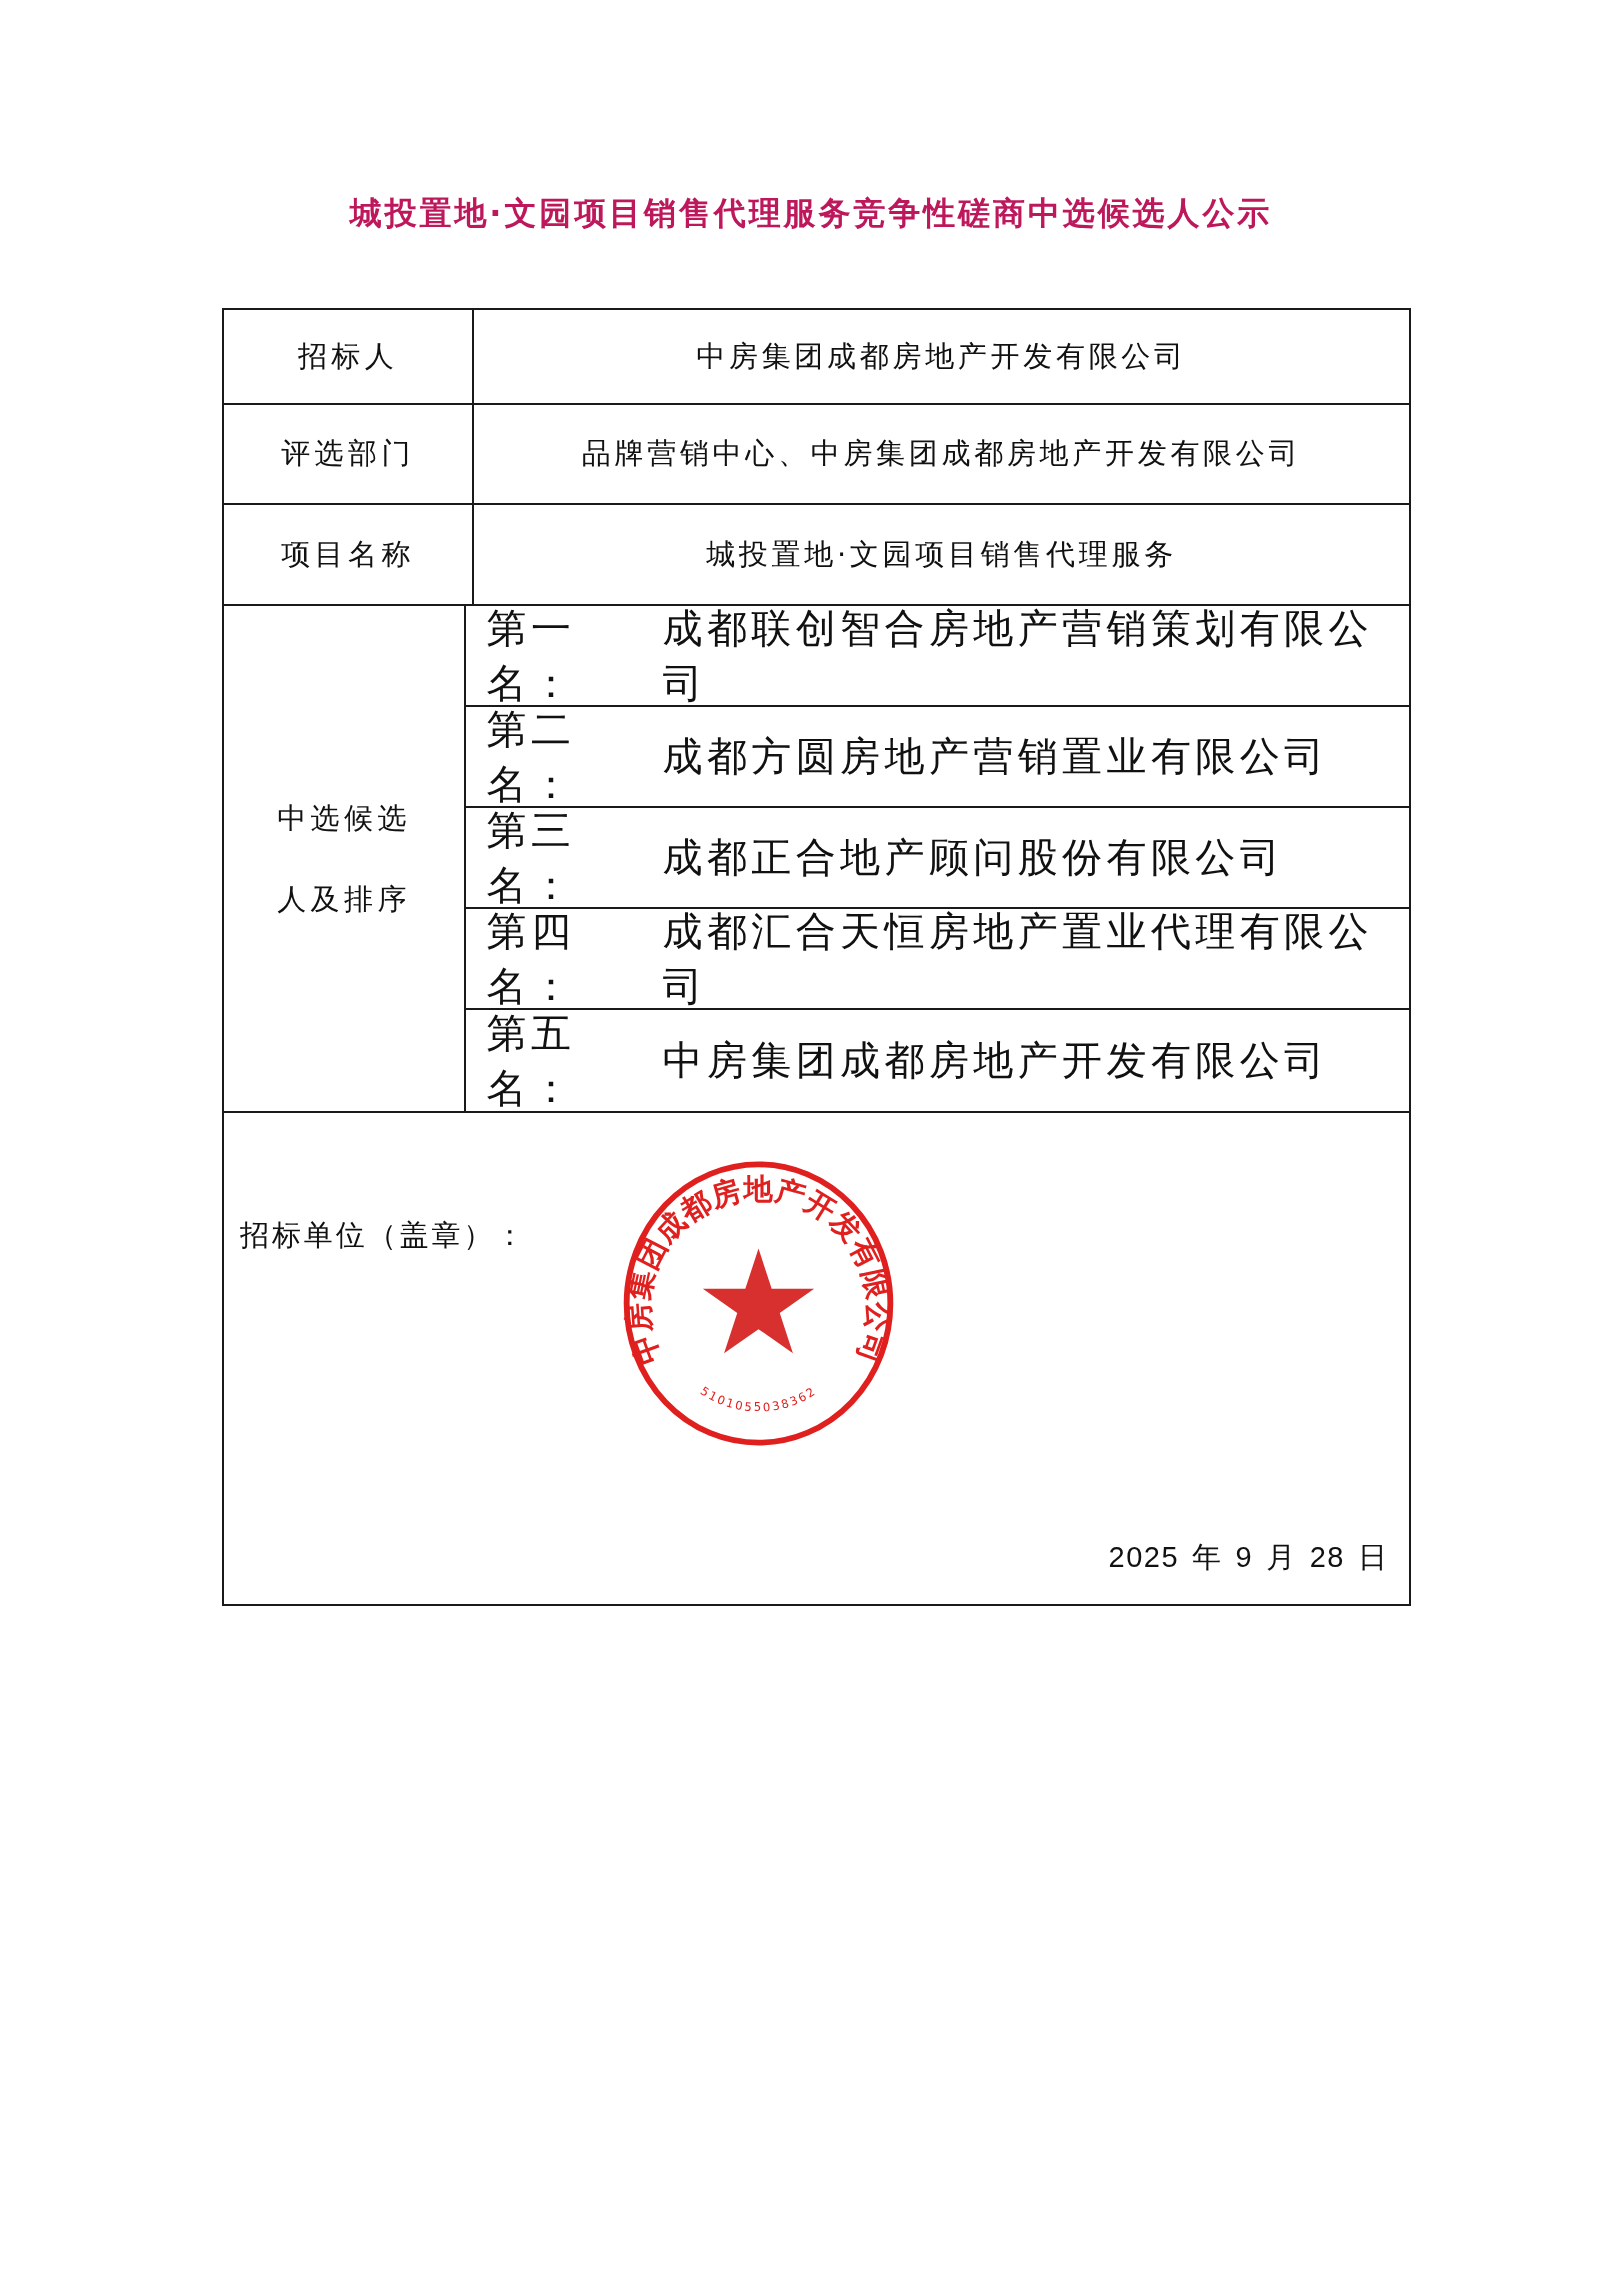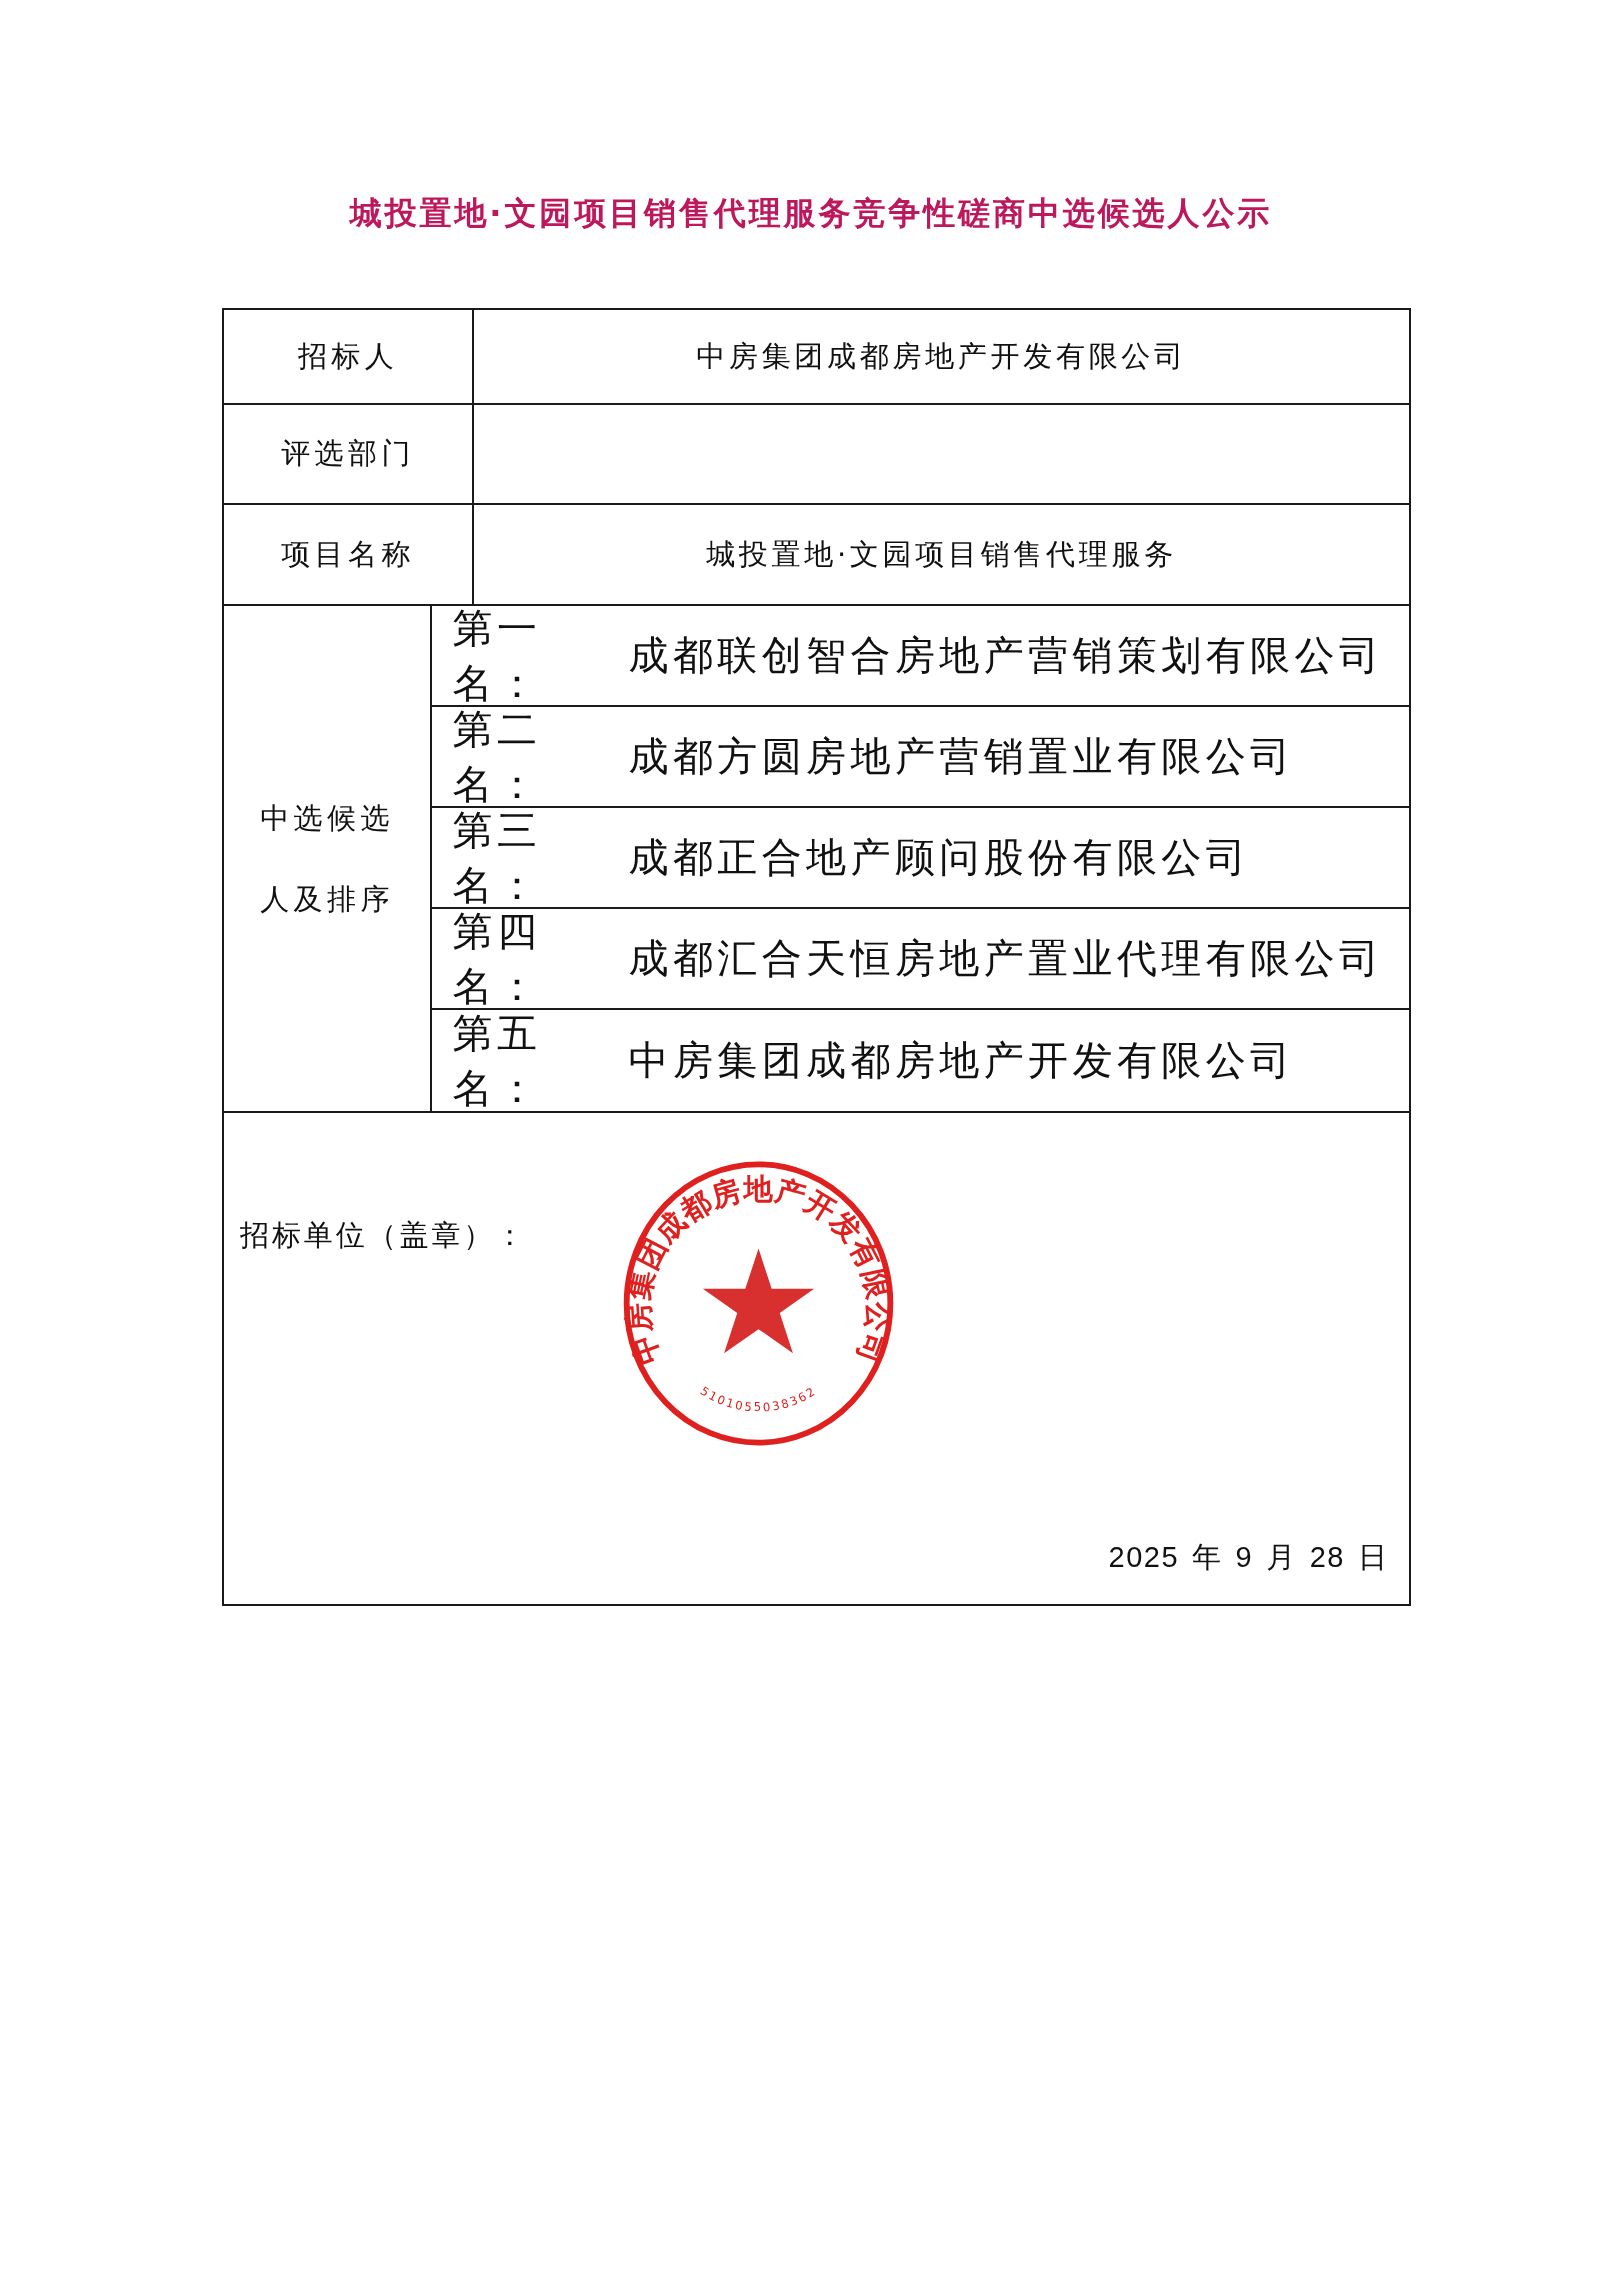--- a/index.html
+++ b/index.html
@@ -49,21 +49,21 @@
     display: flex; align-items: center; justify-content: center;
     font-size: 29px;
     letter-spacing: 3.7px;
     box-sizing: border-box;
   }
   .r-h { height: 95px; }
   .r-h2 { height: 100px; }
   .r-h3 { height: 101px; }
   .cand-block { display: flex; border-bottom: 2.2px solid #1a1a1a; }
   .cand-label {
-    width: 208px; flex: none;
+    width: 242px; flex: none;
     border-right: 2.2px solid #1a1a1a;
     display: flex; flex-direction: column; align-items: center; justify-content: center;
     font-size: 29px; letter-spacing: 4.4px; line-height: 81px;
     box-sizing: border-box;
   }
   .cand-list { flex: 1; }
   .cand-row {
     height: 101px;
     border-bottom: 2.2px solid #1a1a1a;
     display: flex; align-items: center;
@@ -104,20 +104,21 @@
 
 <div class="page-title">城投置地·文园项目销售代理服务竞争性磋商中选候选人公示</div>
 
 <div class="tbl">
   <div class="row r-h">
     <div class="label-cell">招标人</div>
     <div class="value-cell">中房集团成都房地产开发有限公司</div>
   </div>
   <div class="row r-h2">
     <div class="label-cell">评选部门</div>
+    <div class="value-cell">品牌营销中心、中房集团成都房地产开发有限公司</div>
   </div>
   <div class="row r-h3">
     <div class="label-cell">项目名称</div>
     <div class="value-cell">城投置地·文园项目销售代理服务</div>
   </div>
 
   <div class="cand-block">
     <div class="cand-label">
       <div>中选候选</div>
       <div>人及排序</div>

